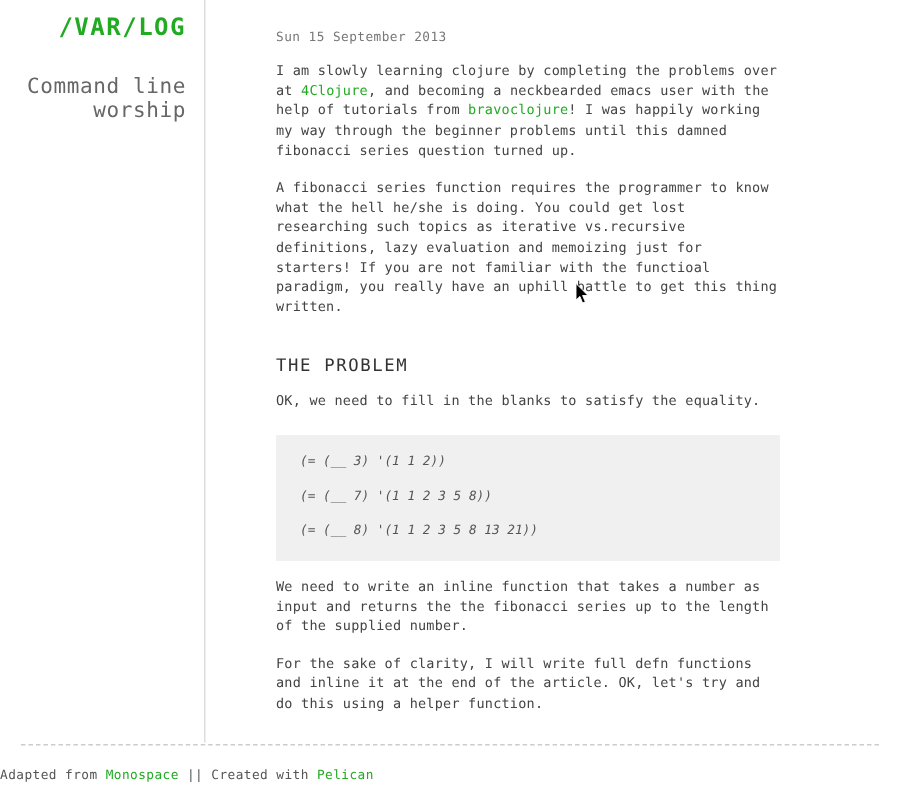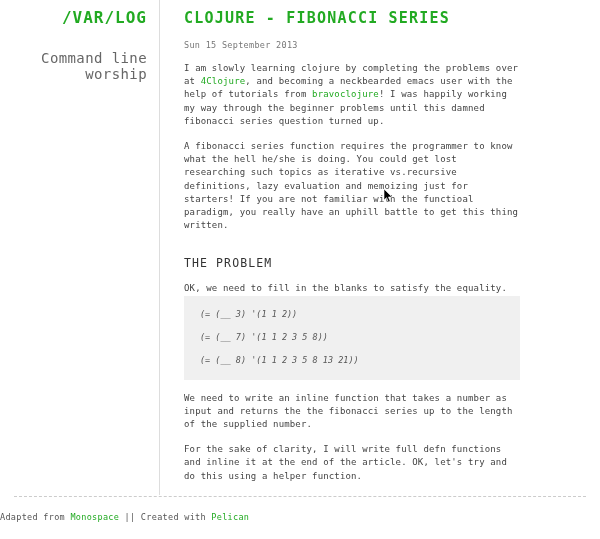--- a/index.html
+++ b/index.html
@@ -19,21 +19,21 @@
     width: 600px;
     height: 539px;
     box-sizing: border-box;
   }
 
   
   .sidebar {
     position: absolute;
     left: 0;
     top: 0;
-    width: 160px;
+    width: 137px;
     height: 495px;
     border-right: 1px solid #dddddd;
     box-sizing: border-box;
     padding-top: 8px;
   }
   .site-title {
     text-align: right;
     padding-right: 12px;
     font-size: 16px;
     font-weight: bold;
@@ -86,20 +86,21 @@
     text-decoration: none;
   }
   h2.section-heading {
     font-size: 11.5px;
     font-weight: normal;
     letter-spacing: 1.1px;
     color: #333333;
     margin: 24px 0 0 0;
   }
   .code-block {
+    margin-top: 14px;
     background: #f0f0f0;
     padding: 12px 16px 14px 16px;
     box-sizing: border-box;
   }
   .code-line {
     font-family: "DejaVu Sans Mono", monospace;
     font-size: 8.5px;
     font-style: italic;
     color: #555555;
     line-height: 12px;
@@ -148,21 +149,20 @@
 
 <div class="page">
 
   <div class="sidebar">
     <a class="site-title" href="#">/VAR/LOG</a>
     <div class="site-tagline">Command line worship</div>
   </div>
 
   <div class="main">
 
-    <h1 class="post-title">CLOJURE - FIBONACCI SERIES</h1>
 
     <div class="post-date">Sun 15 September 2013</div>
 
     <p class="body-text"><span>I am slowly learning clojure by completing the problems over at </span><a class="inline-link" href="#">4Clojure</a><span>, and becoming a neckbearded emacs user with the help of tutorials from </span><a class="inline-link" href="#">bravoclojure</a><span>! I was happily working my way through the beginner problems until this damned fibonacci series question turned up.</span></p>
 
     <p class="body-text">A fibonacci series function requires the programmer to know what the hell he/she is doing. You could get lost researching such topics as iterative vs.recursive definitions, lazy evaluation and memoizing just for starters! If you are not familiar with the functioal paradigm, you really have an uphill battle to get this thing written.</p>
 
     <h2 class="section-heading">THE PROBLEM</h2>
 
     <p class="body-text">OK, we need to fill in the blanks to satisfy the equality.</p>

